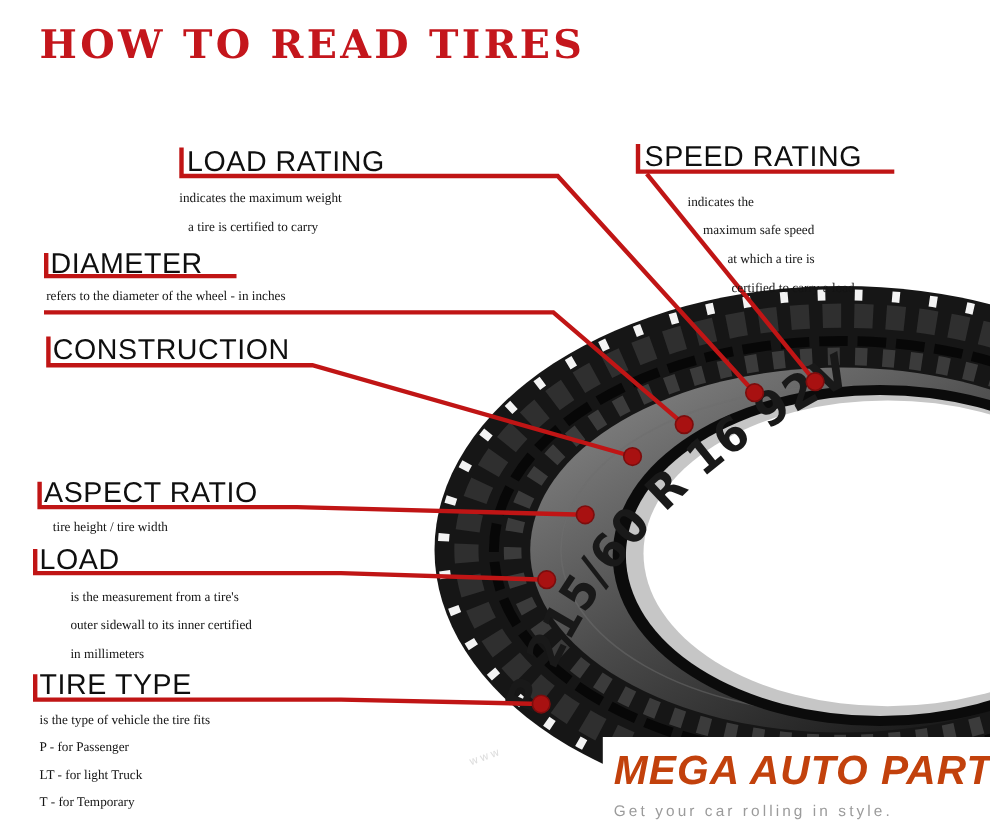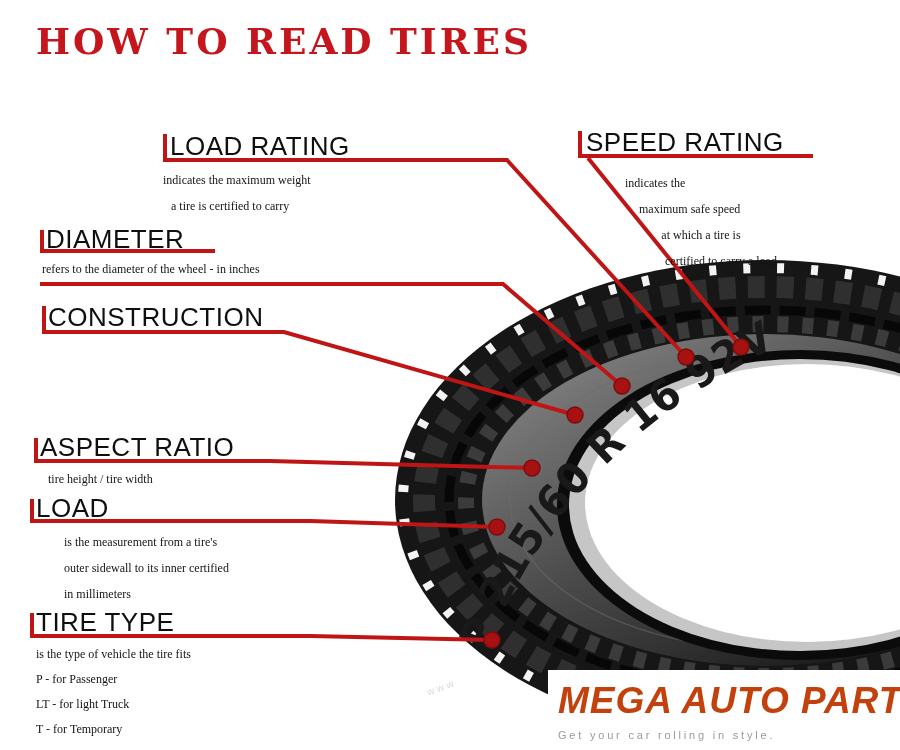--- a/index.html
+++ b/index.html
@@ -52,21 +52,21 @@
   }
   .logo-mark{
     width:50px;height:50px;border-radius:50%;background:var(--accent-red);
     display:flex;align-items:center;justify-content:center;flex:0 0 auto;
   }
   .logo-mark span{
     color:#ffffff;font-family:"Liberation Sans",sans-serif;font-weight:700;
     font-style:italic;font-size:30px;line-height:1;
   }
   .logo-tagline{
-    margin-top:3px;font-size:11px;letter-spacing:2.8px;color:#9b9b9b;
+    margin-top:3px;font-size:14px;letter-spacing:2.8px;color:#9b9b9b;
     font-family:"Liberation Sans",sans-serif;white-space:nowrap;
   }
 </style>
 </head>
 <body>
 
 <div class="canvas">
 
   <svg class="layer tire-layer" viewBox="0 0 900 750">
     <defs>

